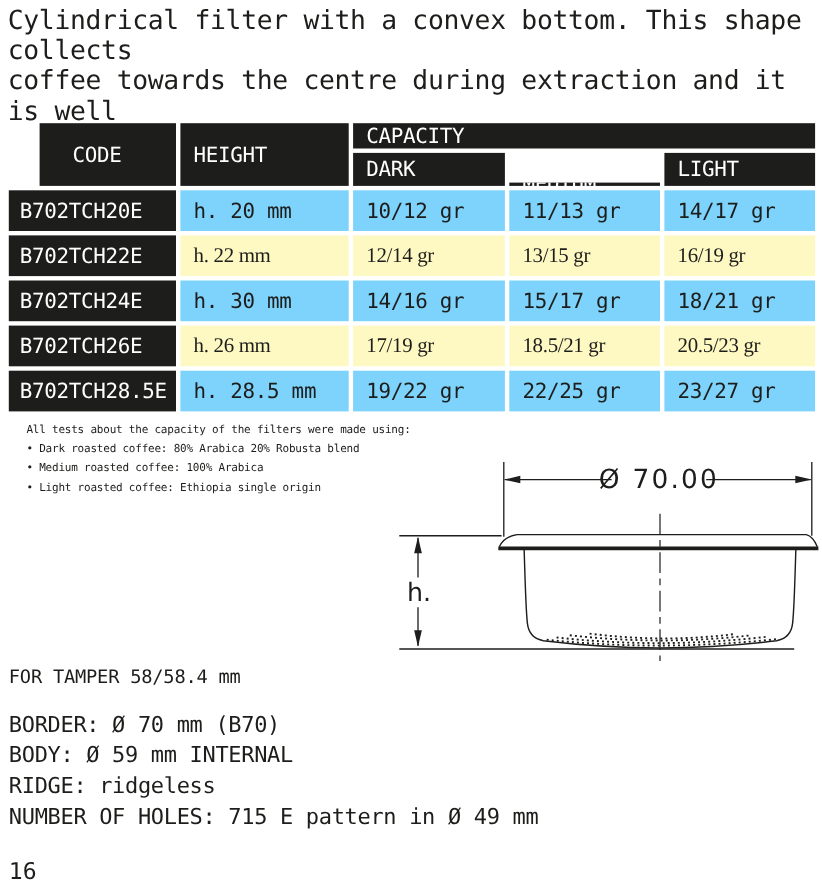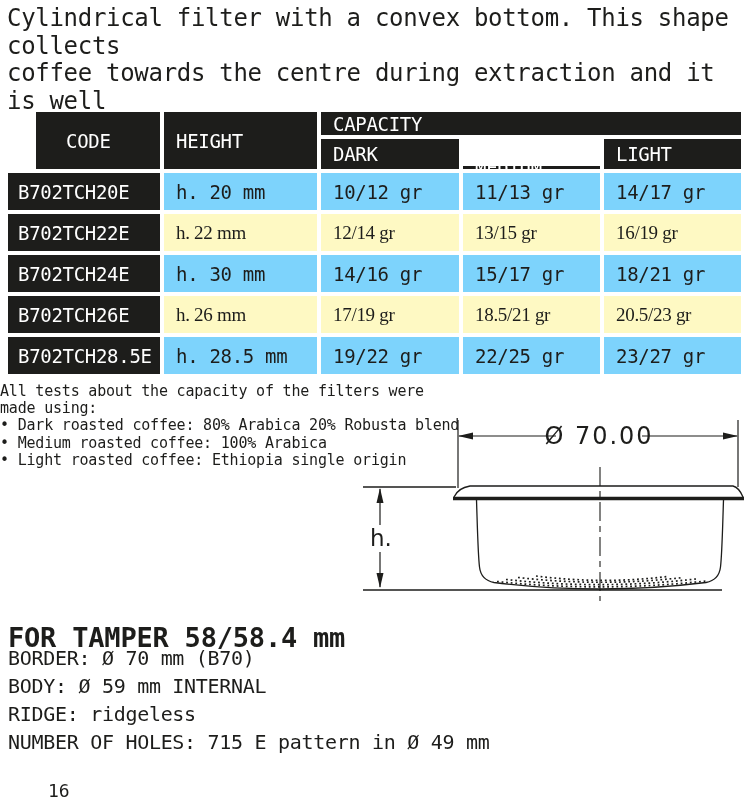--- a/index.html
+++ b/index.html
@@ -34,38 +34,37 @@
   .hd-height{grid-row:1/3;grid-column:2;}
   .hd-capacity{grid-row:1;grid-column:3/6;text-align:center;}
   .hd-dark{grid-row:2;grid-column:3;}
   .hd-medium{grid-row:2;grid-column:4;margin-top:27px;}
   .hd-light{grid-row:2;grid-column:5;}
   .code-cell{background:#1d1d1b;color:#ffffff;padding-left:10px;}
   .shade-a .val{background:#7dd3fc;padding-left:12px;}
   .shade-b .val{background:#fef9c3;font-family:Liberation Serif, serif;}
   
   .footnotes{
-    position:absolute;left:0;top:383px;width:460px;
-    font-size:15px;line-height:17.2px;letter-spacing:-0.2px;
+    position:absolute;left:24px;top:383px;width:460px;
+    font-size:10px;line-height:17.2px;letter-spacing:-0.2px;
   }
   
   .drawing{position:absolute;left:350px;top:408px;width:397px;height:200px;}
   
   .specs-heading{
     position:absolute;left:8px;top:606px;
-    font-size:27px;font-weight:bold;letter-spacing:-0.2px;margin-top:16px;
+    font-size:17px;font-weight:normal;letter-spacing:-0.2px;
   }
   .specs{
     position:absolute;left:8px;top:644px;
     font-size:20px;line-height:28px;letter-spacing:-0.3px;
   }
   .page-number{
     position:absolute;left:8px;top:780px;
-    font-size:18px;
-    margin-left:40px;
+    font-size:21px;
   }
 </style>
 </head>
 <body>
 
 <div class="intro">Cylindrical filter with a convex bottom. This shape collects
 coffee towards the centre during extraction and it is well
 matched with a bottomless portafilter</div>
 
 <div class="spec-table">

